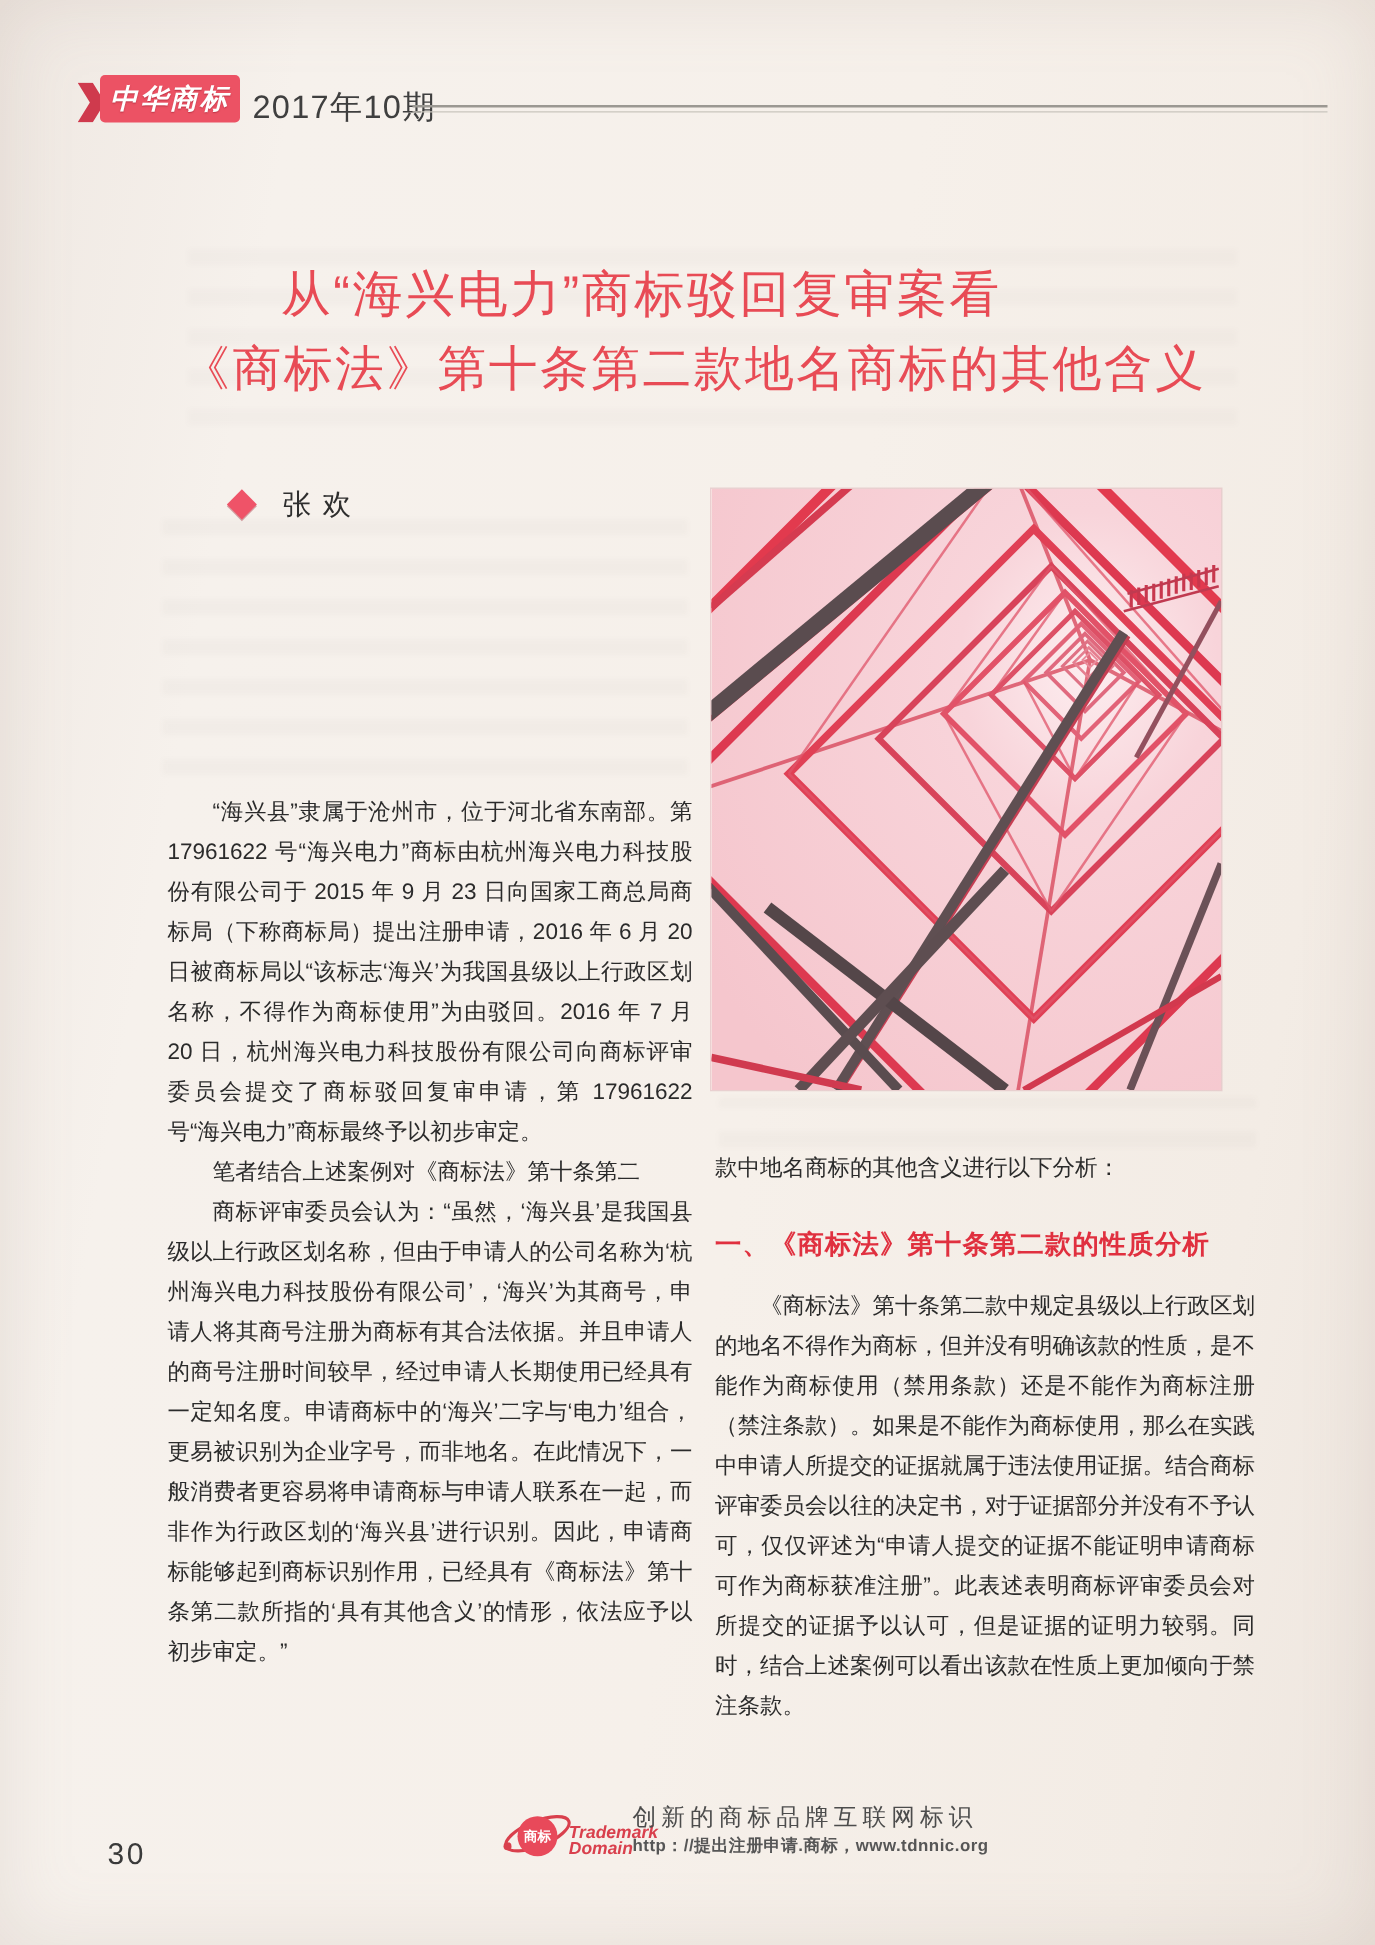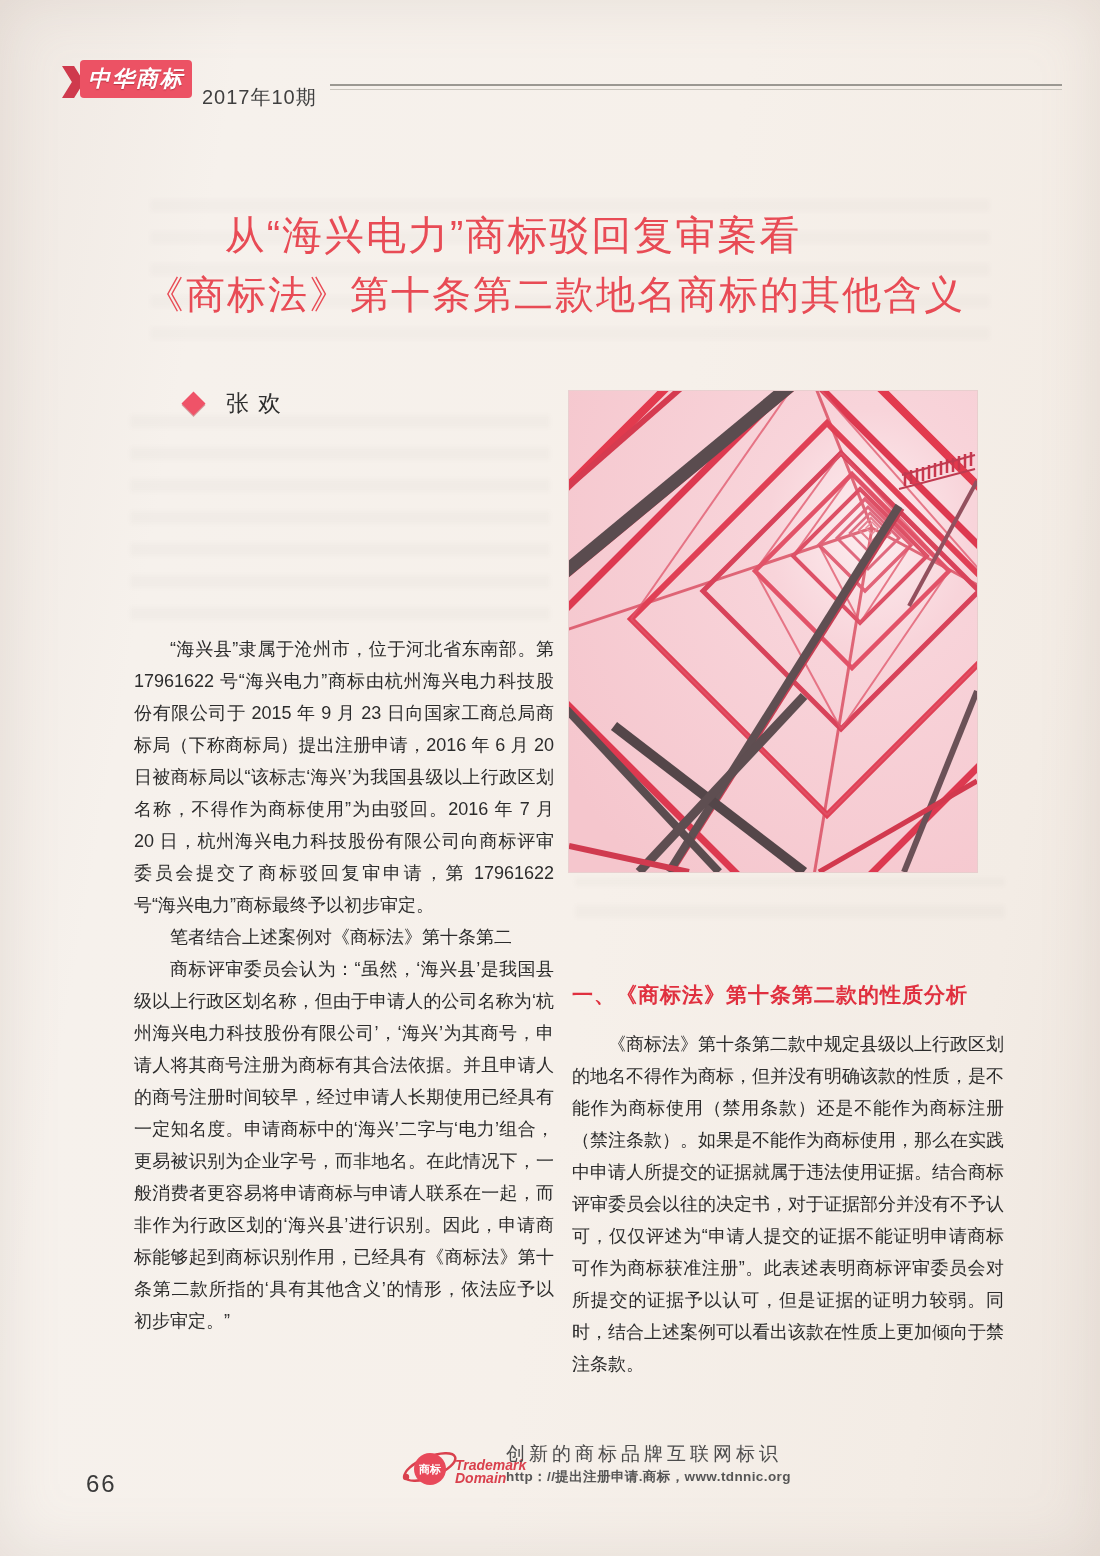--- a/index.html
+++ b/index.html
@@ -10,21 +10,21 @@
     color:#2d2d2d; overflow:hidden;
     box-shadow:inset 0 0 60px rgba(160,140,130,.18);
   }
   
   .hdr-ribbon{position:absolute;left:62px;top:66px;width:22px;height:32px;
     background:#cf3a4d;clip-path:polygon(0 0,55% 0,100% 50%,55% 100%,0 100%,45% 50%);}
   .hdr-badge{position:absolute;left:80px;top:60px;width:112px;height:38px;border-radius:4px;
     background:#ec5264;color:#ffffff;font-size:22px;font-weight:bold;font-style:italic;
     display:flex;align-items:center;justify-content:center;letter-spacing:2px;
     text-shadow:0 1px 1px rgba(140,20,35,.5);}
-  .hdr-issue{position:absolute;left:202px;top:84px;font-size:20px;color:#3f3f3f;letter-spacing:1px;}
+  .hdr-issue{position:absolute;left:202px;top:68px;font-size:26px;color:#3f3f3f;letter-spacing:1px;}
   .hdr-rule{position:absolute;left:330px;top:84px;width:732px;height:3px;
     border-top:2px solid #9b9892;border-bottom:1px solid #c9c5bd;}
   
   .bleed{position:absolute;background:repeating-linear-gradient(0deg,
       rgba(118,110,104,.10) 0 13px, rgba(118,110,104,0) 13px 32px);
     filter:blur(2px);opacity:.5;pointer-events:none;}
   
   .title{position:absolute;left:40px;width:1030px;text-align:center;color:#e84b55;
     font-weight:500;letter-spacing:2px;}
   .title-1{top:208px;font-size:40px;transform:translateX(-42px);}
@@ -159,26 +159,29 @@
       </g>
     </svg>
   </div>
 
   <div class="col col-left">
     <p>“海兴县”隶属于沧州市，位于河北省东南部。第 17961622 号“海兴电力”商标由杭州海兴电力科技股份有限公司于 2015 年 9 月 23 日向国家工商总局商标局（下称商标局）提出注册申请，2016 年 6 月 20 日被商标局以“该标志‘海兴’为我国县级以上行政区划名称，不得作为商标使用”为由驳回。2016 年 7 月 20 日，杭州海兴电力科技股份有限公司向商标评审委员会提交了商标驳回复审申请，第 17961622 号“海兴电力”商标最终予以初步审定。</p>
     <p>笔者结合上述案例对《商标法》第十条第二</p>
     <p>商标评审委员会认为：“虽然，‘海兴县’是我国县级以上行政区划名称，但由于申请人的公司名称为‘杭州海兴电力科技股份有限公司’，‘海兴’为其商号，申请人将其商号注册为商标有其合法依据。并且申请人的商号注册时间较早，经过申请人长期使用已经具有一定知名度。申请商标中的‘海兴’二字与‘电力’组合，更易被识别为企业字号，而非地名。在此情况下，一般消费者更容易将申请商标与申请人联系在一起，而非作为行政区划的‘海兴县’进行识别。因此，申请商标能够起到商标识别作用，已经具有《商标法》第十条第二款所指的‘具有其他含义’的情形，依法应予以初步审定。”</p>
   </div>
 
+  <div class="col col-right">
+    <p class="cont">款中地名商标的其他含义进行以下分析：</p>
+  </div>
   <div class="sec-head">一、《商标法》第十条第二款的性质分析</div>
   <div class="col col-right-body">
     <p>《商标法》第十条第二款中规定县级以上行政区划的地名不得作为商标，但并没有明确该款的性质，是不能作为商标使用（禁用条款）还是不能作为商标注册（禁注条款）。如果是不能作为商标使用，那么在实践中申请人所提交的证据就属于违法使用证据。结合商标评审委员会以往的决定书，对于证据部分并没有不予认可，仅仅评述为“申请人提交的证据不能证明申请商标可作为商标获准注册”。此表述表明商标评审委员会对所提交的证据予以认可，但是证据的证明力较弱。同时，结合上述案例可以看出该款在性质上更加倾向于禁注条款。</p>
   </div>
 
-  <div class="pageno">66</div>
+  <div class="pageno">30</div>
   <div class="f-logo">
     <svg width="100" height="56" viewBox="0 0 100 56" xmlns="http://www.w3.org/2000/svg">
       <ellipse cx="28" cy="26" rx="27" ry="10" fill="none" stroke="#d9404d" stroke-width="2.5" transform="rotate(-22 28 26)"></ellipse>
       <circle cx="28" cy="28" r="16" fill="#e8495a"></circle>
       <circle cx="4" cy="36" r="3.2" fill="#d9404d"></circle>
       <text x="28" y="32" text-anchor="middle" font-size="11" font-weight="bold" fill="#ffffff" font-family="Liberation Sans, DejaVu Sans, sans-serif">商标</text>
     </svg>
   </div>
   <div class="f-brand">
     <div>Trademark</div>

